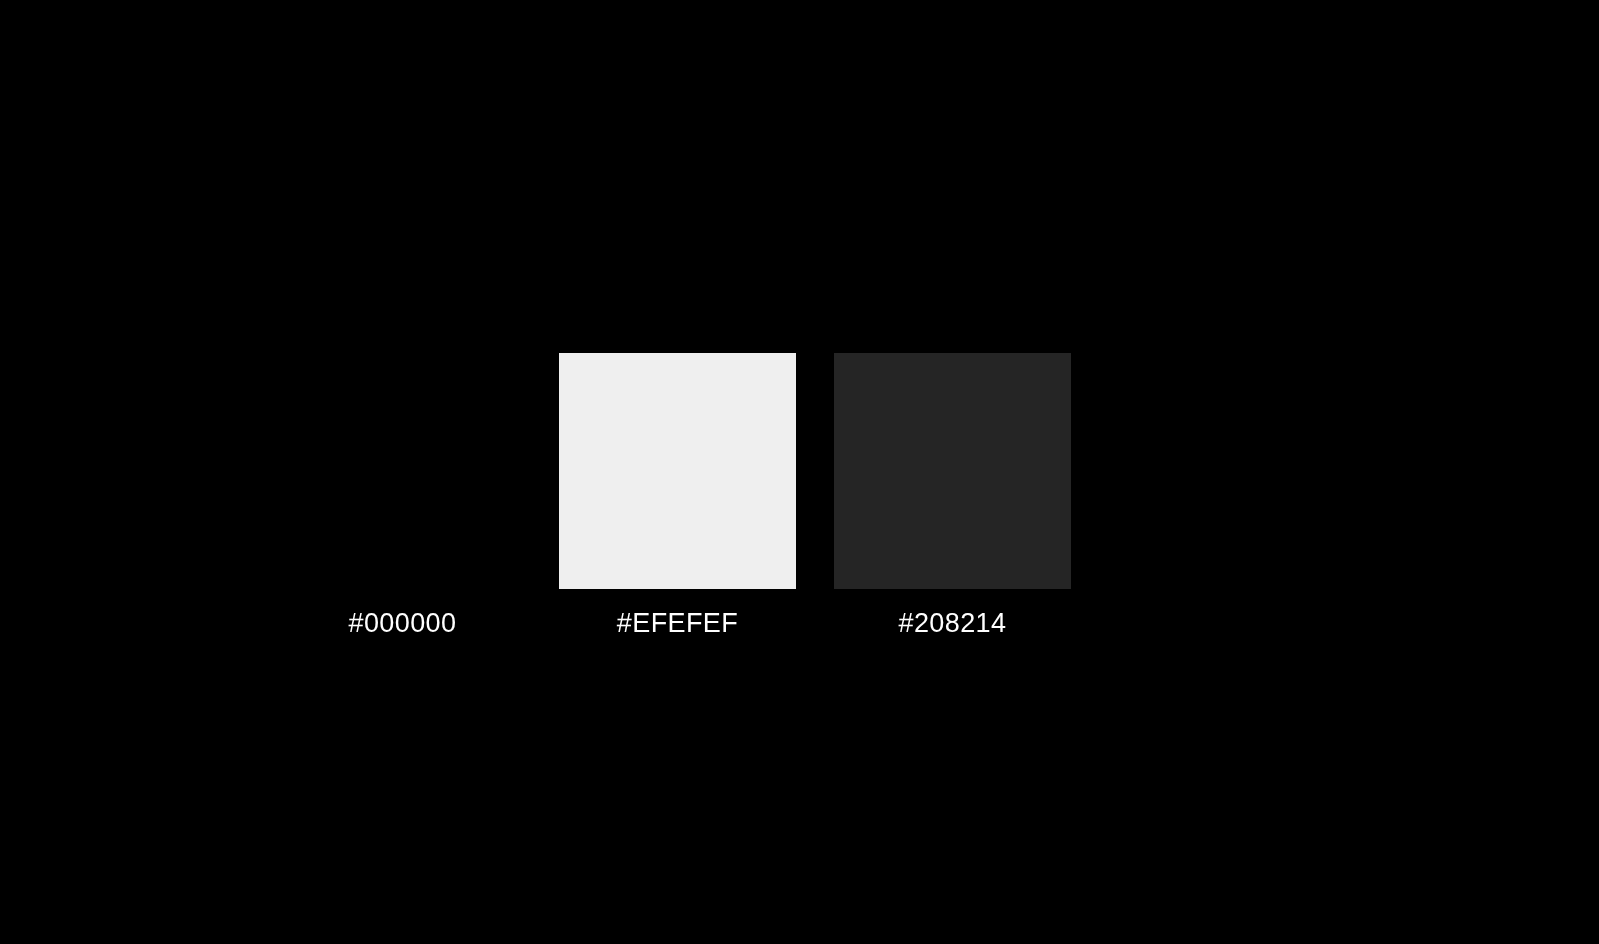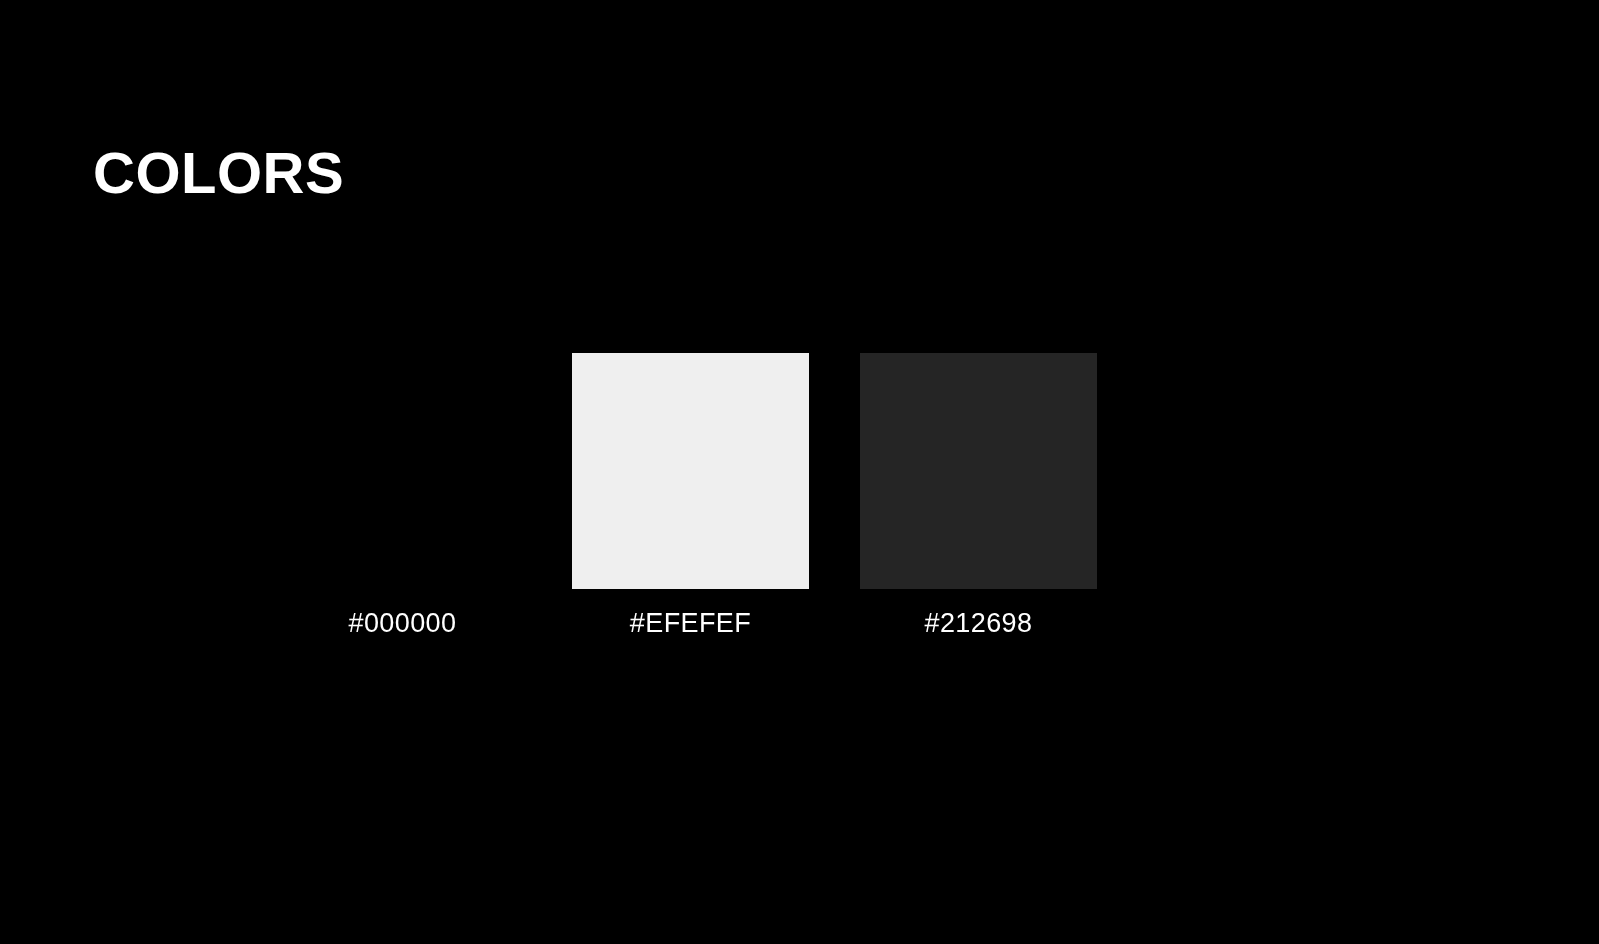--- a/index.html
+++ b/index.html
@@ -39,21 +39,21 @@
   }
 
   
   .palette {
     position: absolute;
     left: 284px;
     top: 353px;
     display: flex;
     flex-direction: row;
     align-items: flex-start;
-    gap: 51px;
+    gap: 38px;
   }
 
   .swatch-item {
     width: 237px;
     display: flex;
     flex-direction: column;
     align-items: center;
   }
 
   .swatch-chip {
@@ -72,34 +72,33 @@
     color: #ffffff;
     text-align: center;
     white-space: nowrap;
   }
 </style>
 </head>
 <body style="background-color: rgb(0, 0, 0);">
 
 <div class="slide" style="background-color: rgb(0, 0, 0);">
 
-  <h1 class="section-title" style="color: rgb(255, 255, 255);">COLORS</h1>
 
   <div class="palette">
 
     <div class="swatch-item">
       <div class="swatch-chip" style="background-color: rgb(0, 0, 0);"></div>
       <div class="swatch-label">#000000</div>
     </div>
 
     <div class="swatch-item">
       <div class="swatch-chip" style="background-color: rgb(239, 239, 239);"></div>
       <div class="swatch-label">#EFEFEF</div>
     </div>
 
 
     <div class="swatch-item">
       <div class="swatch-chip" style="background-color: rgb(37, 37, 37);"></div>
-      <div class="swatch-label">#212698</div>
+      <div class="swatch-label">#208214</div>
     </div>
 
   </div>
 </div>
 
 </body></html>

